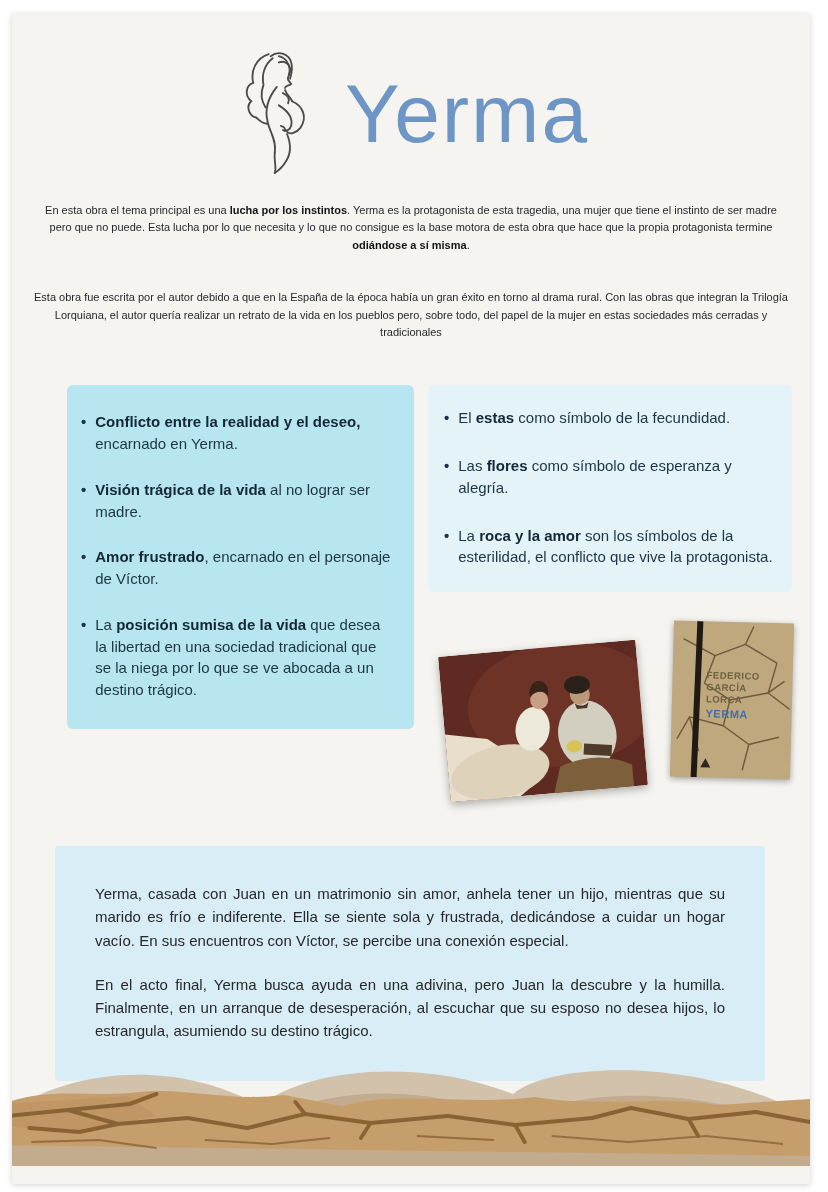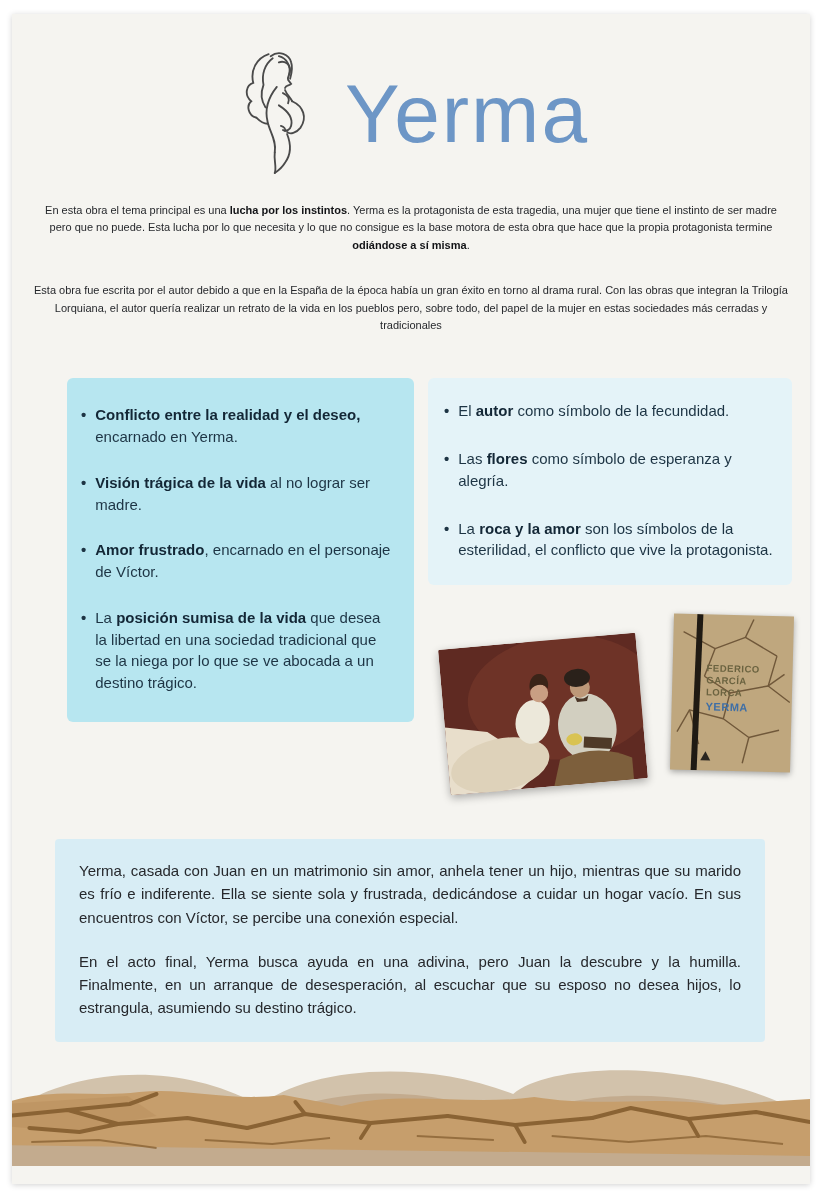--- a/index.html
+++ b/index.html
@@ -8,21 +8,21 @@
   .sheet{position:absolute;left:12px;top:14px;right:18px;bottom:8px;background:#f5f4f0;
          box-shadow:0 1px 6px rgba(0,0,0,0.18);}
   
   .header{display:flex;justify-content:center;align-items:center;padding-top:38px;}
   .woman-draw{width:104px;height:128px;margin-right:8px;margin-top:-4px;}
   .title{font-size:82px;letter-spacing:2px;color:#6d96c6;font-weight:400;line-height:1;}
   
   .intro{width:756px;margin:26px auto 0;text-align:center;font-size:11px;line-height:1.58;
          color:#26282c;}
   .intro b{color:#121316;}
-  .intro.second{width:770px;margin-top:28px;}
+  .intro.second{width:770px;margin-top:35px;}
   
   .columns{display:flex;align-items:flex-start;margin:44px 16px 0 55px;gap:14px;}
   .themes-box{width:347px;flex:0 0 auto;background:#b7e6f0;border-radius:6px;
               padding:26px 18px 28px 14px;box-sizing:border-box;}
   .blist{list-style:none;margin:0;padding:0;}
   .blist li{display:flex;gap:9px;font-size:15px;line-height:1.45;color:#1d3444;}
   .blist li+li{margin-top:24px;}
   .blist b{color:#132736;margin-top:8px;}
   .bullet{flex:0 0 auto;font-weight:700;}
   .right-col{flex:1;min-width:0;}
@@ -40,21 +40,21 @@
   .book-title{font-size:11px;font-weight:700;color:#3f6fa6;letter-spacing:0.5px;margin-top:2px;}
   .book-spine{position:absolute;left:22px;top:0;width:6px;height:156px;background:#1f1a13;
               transform:rotate(1deg);}
   .book-logo{position:absolute;left:30px;bottom:10px;width:0;height:0;
              border-left:5px solid transparent;border-right:5px solid transparent;
              border-bottom:9px solid #2a2620;}
   
   .synopsis{margin:52px 45px 0 43px;background:#d8edf5;border-radius:4px;
             padding:20px 24px 22px;font-size:15px;line-height:1.55;color:#26282c;
             text-align:justify;}
-  .synopsis p{margin:0;}
+  .synopsis p{margin:16px;}
   .synopsis p+p{margin-top:21px;}
   
   .desert{position:absolute;left:0;right:0;bottom:18px;height:114px;}
   .desert svg{width:100%;height:100%;display:block;}
 </style>
 </head>
 <body>
 
 <div class="page">
   <div class="sheet">
@@ -103,21 +103,21 @@
             <span>La <b>posición sumisa de la vida</b> que desea la libertad en una sociedad tradicional que se la niega por lo que se ve abocada a un destino trágico.</span>
           </li>
         </ul>
       </div>
 
       <div class="right-col">
         <div class="symbols-box">
           <ul class="blist">
             <li>
               <span class="bullet">•</span>
-              <span>El <b>autor</b> como símbolo de la fecundidad.</span>
+              <span>El <b>estas</b> como símbolo de la fecundidad.</span>
             </li>
             <li>
               <span class="bullet">•</span>
               <span>Las <b>flores</b> como símbolo de esperanza y alegría.</span>
             </li>
             <li>
               <span class="bullet">•</span>
               <span>La <b>roca y la amor</b> son los símbolos de la esterilidad, el conflicto que vive la protagonista.</span>
             </li>
           </ul>

